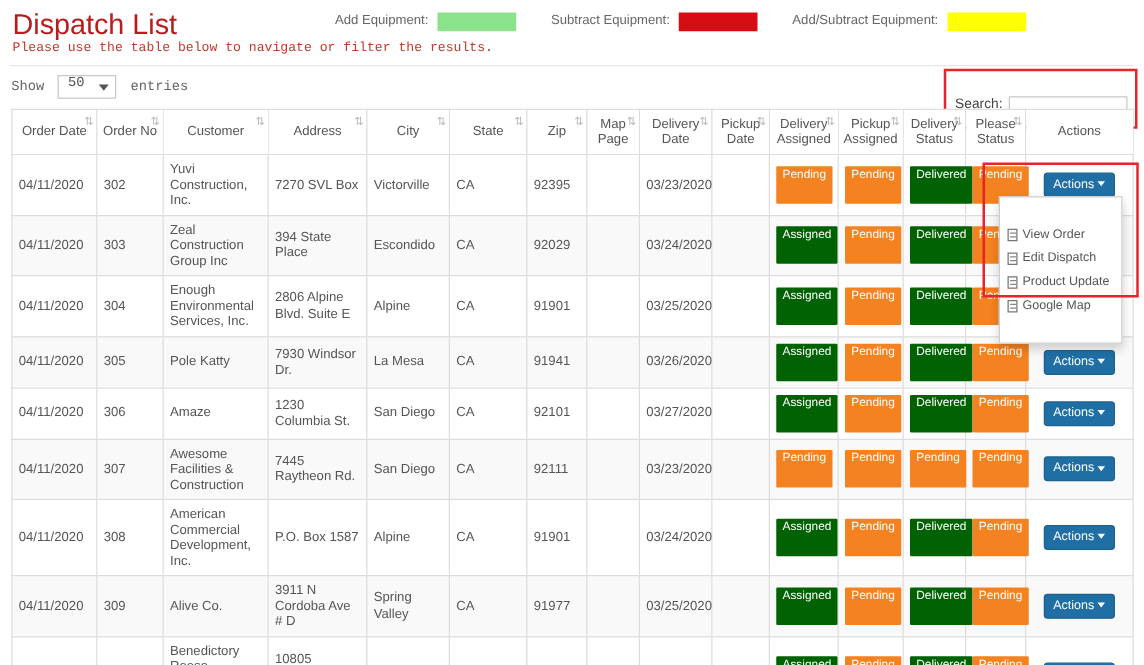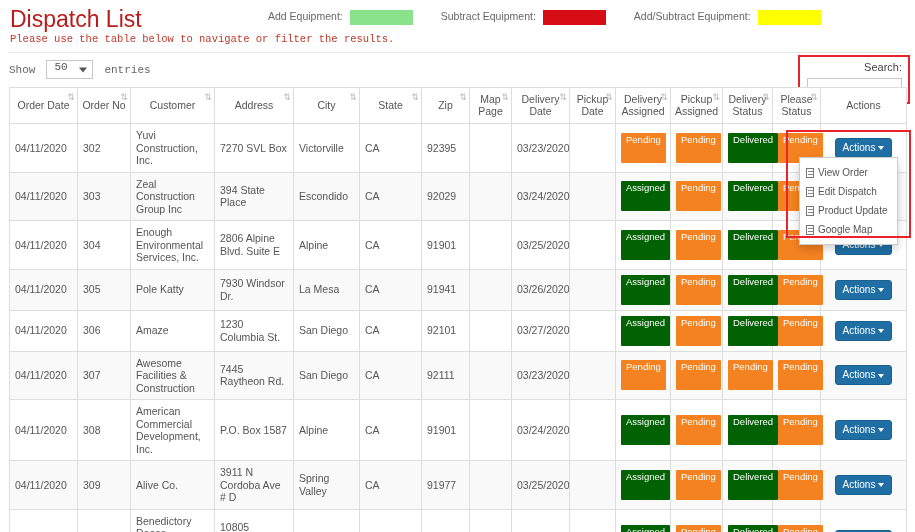--- a/index.html
+++ b/index.html
@@ -94,25 +94,24 @@
     transform: translateY(-50%);
     width: 0; height: 0;
     border-left: 4px solid transparent;
     border-right: 4px solid transparent;
     border-top: 5px solid #555;
   }
   .search-wrap {
     position: absolute;
     right: 5px; top: 2px;
     border: 2px solid #e8232a;
-    padding: 4px 6px 4px 7px;
+    padding: 20px 6px 4px 7px;
     display: flex;
-    align-items: flex-end;
+    align-items: flex-start;
     gap: 5px;
-    flex-direction: column;
   }
   .search-wrap label {
     font-size: 11px;
     color: #444;
   }
   .search-input {
     width: 95px;
     height: 20px;
     border: 1px solid #c8c8c8;
     font-size: 11px;
@@ -201,21 +200,21 @@
 
   
   .dropdown-menu {
     position: absolute;
     left: 799px;
     top: 157px;
     width: 99px;
     background: #ffffff;
     border: 1px solid #cccccc;
     box-shadow: 0 4px 8px rgba(0,0,0,.18);
-    padding: 5px 0;
+    padding: 20px 0;
     z-index: 40;
   }
   .dd-item {
     display: flex;
     align-items: center;
     gap: 4px;
     font-size: 10px;
     color: #555;
     padding: 3px 6px 3px 6px;
     white-space: nowrap;

